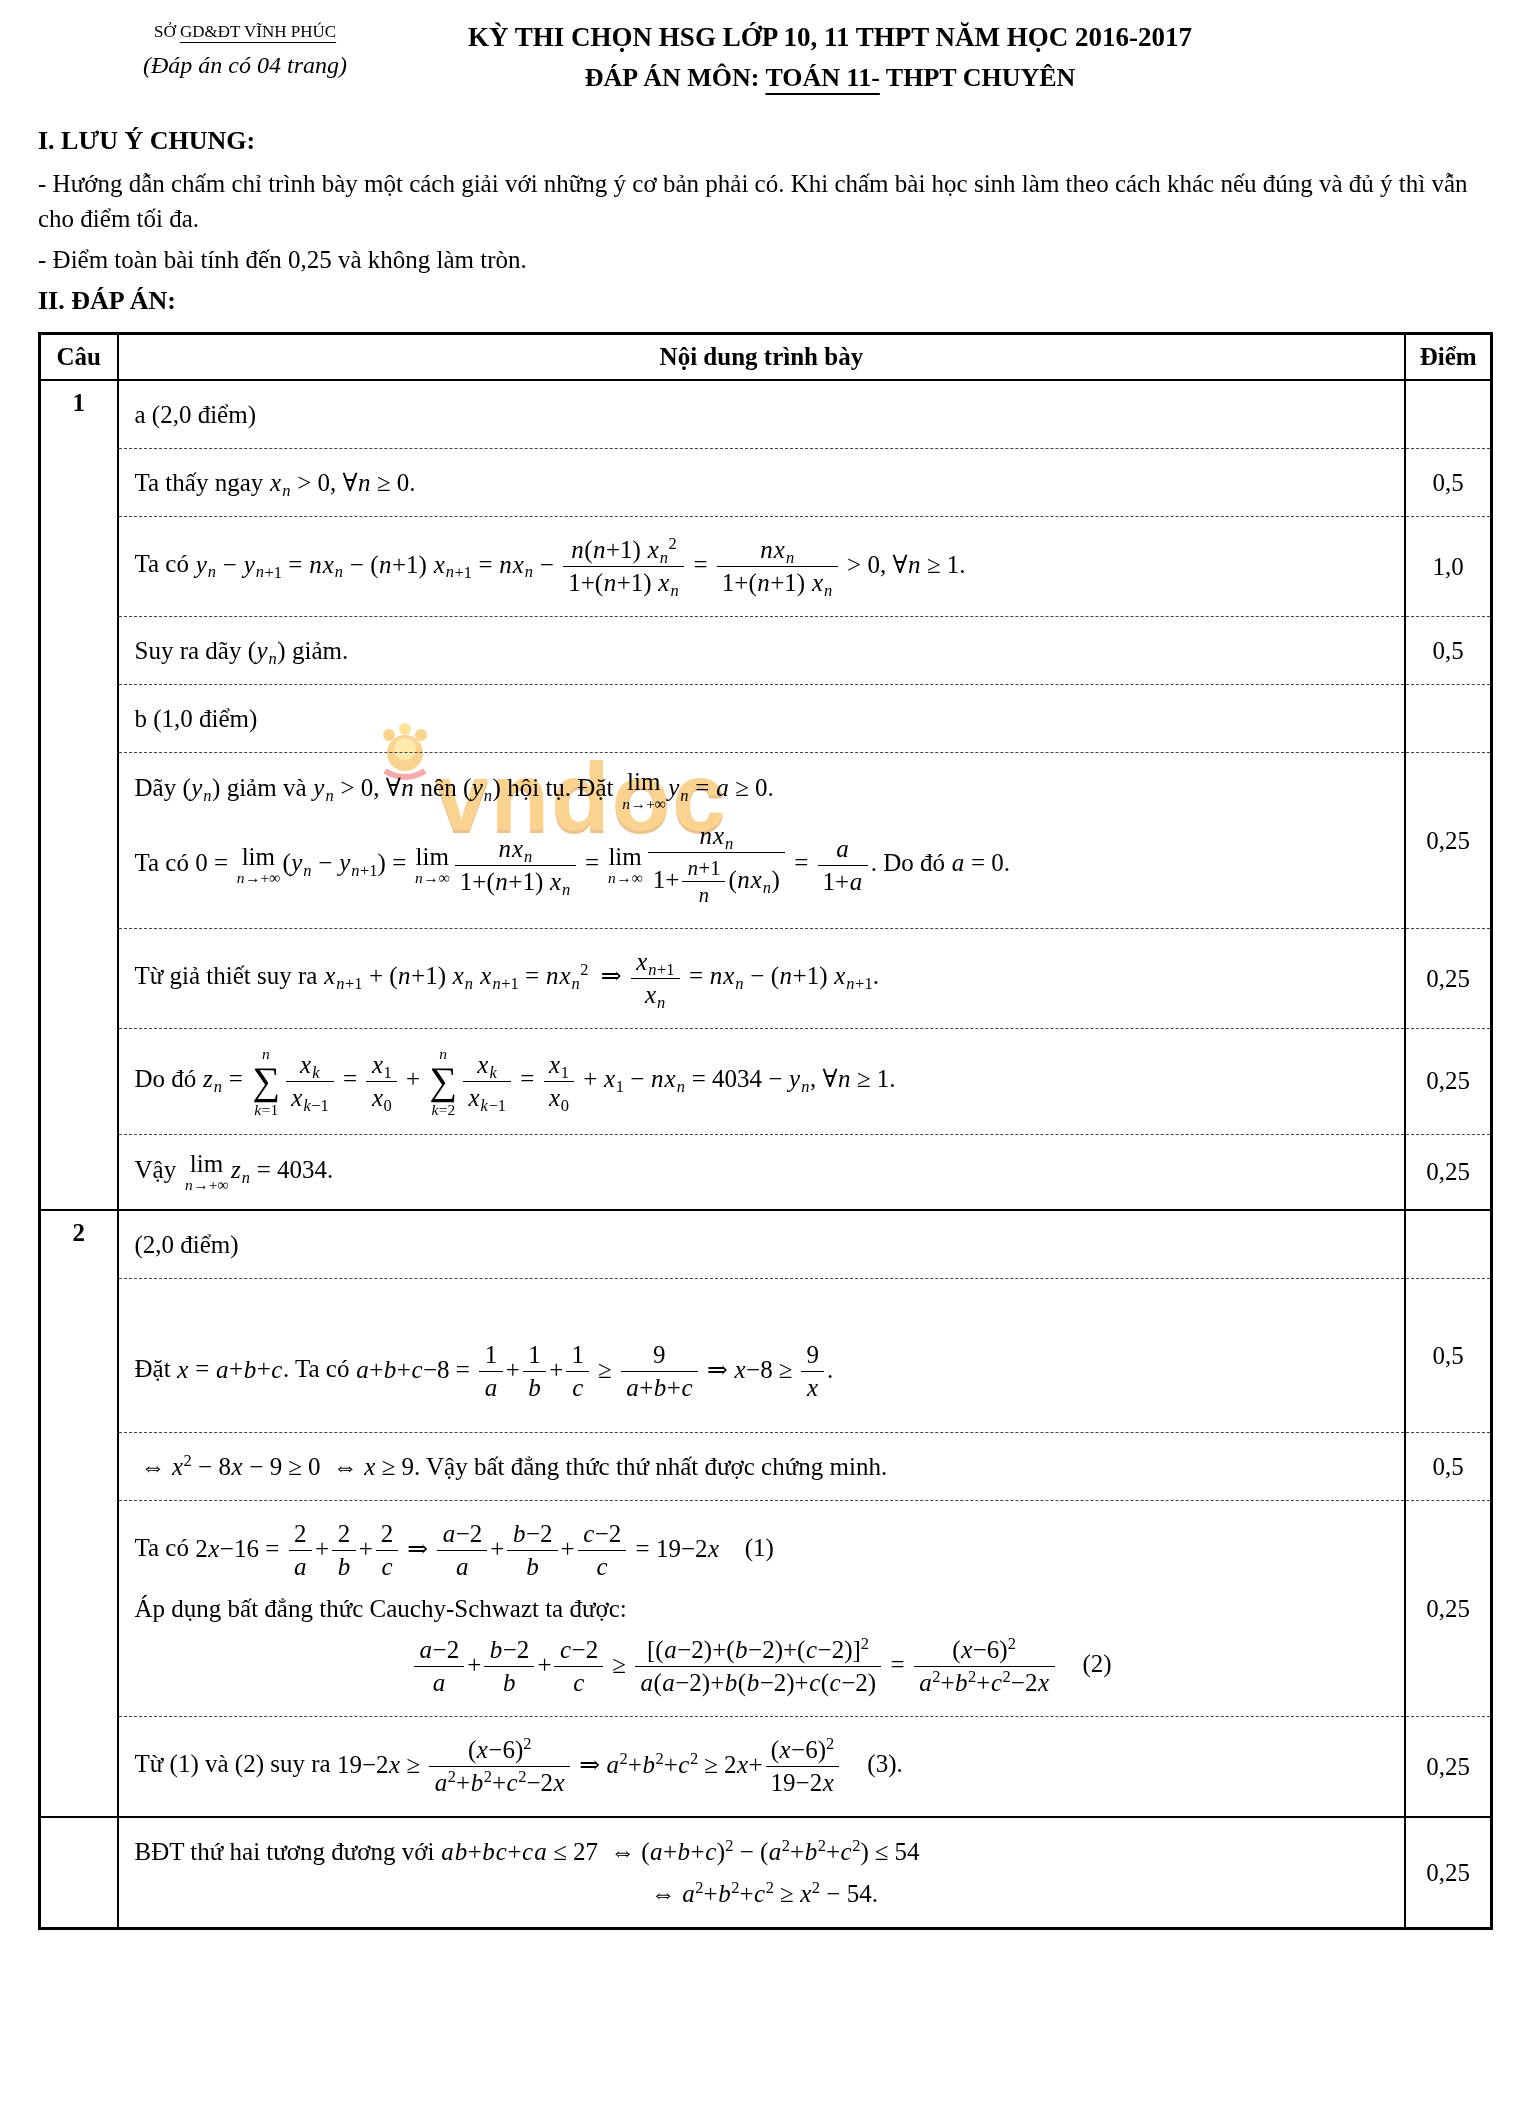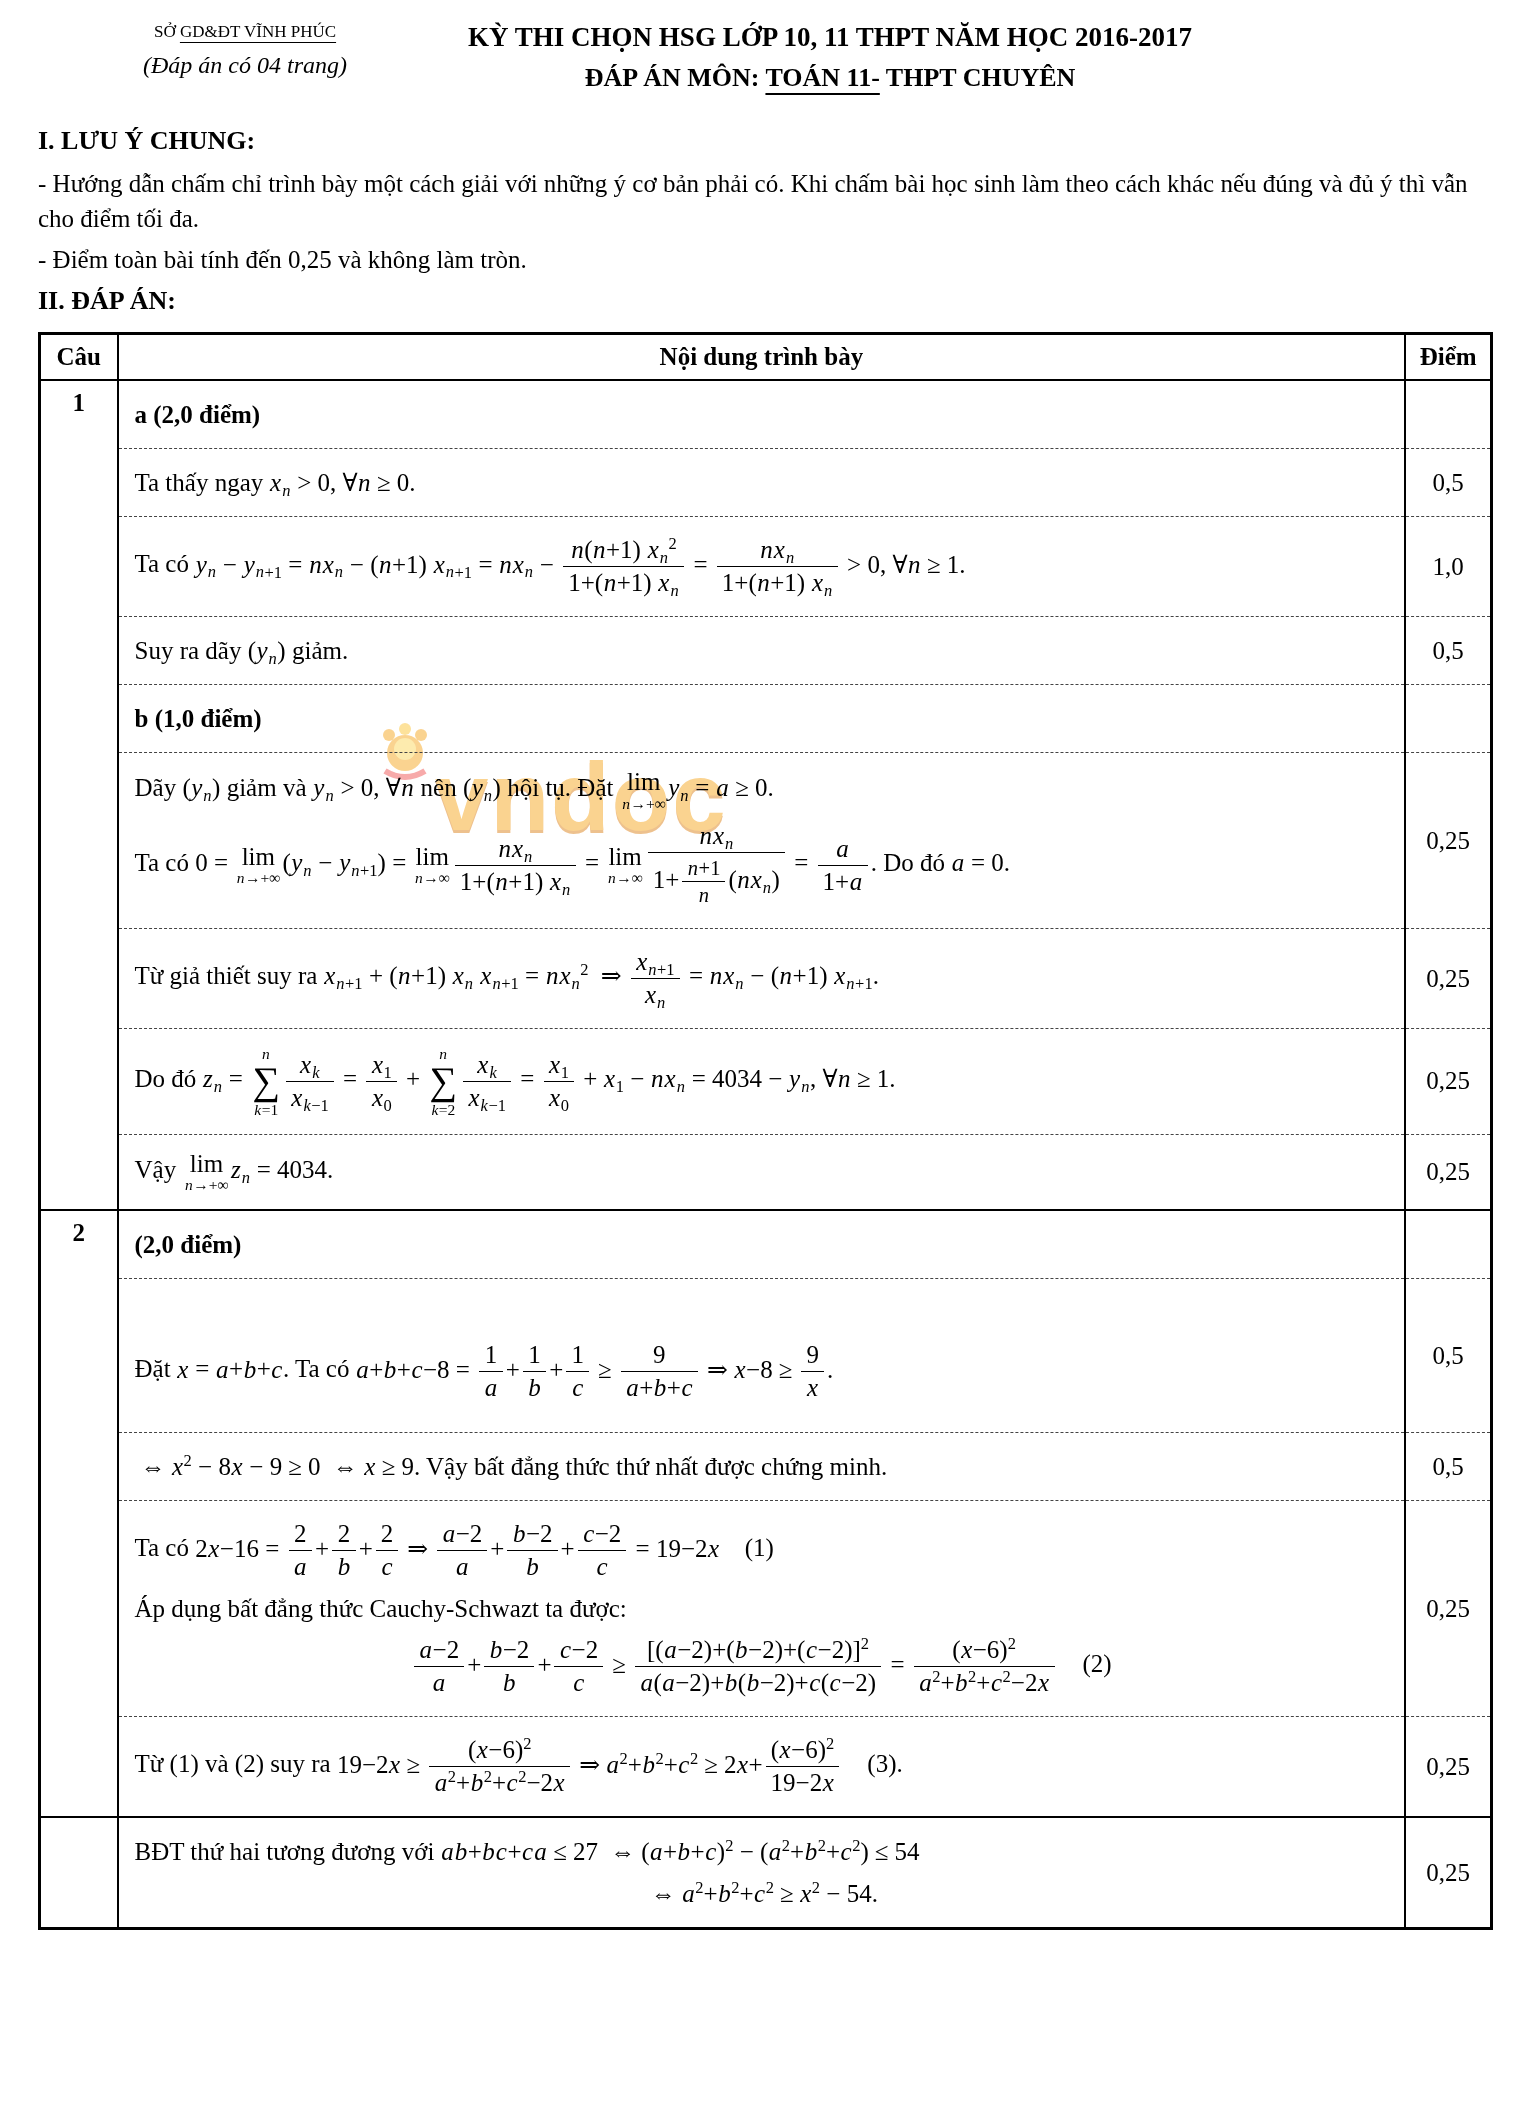--- a/index.html
+++ b/index.html
@@ -33,21 +33,21 @@
   th.cau-col { width: 78px; }
   th.diem-col { width: 84px; }
   td { border-left: 2px solid #000; border-right: 2px solid #000; vertical-align: middle; }
   tr.top-solid td { border-top: 2px solid #000; }
   tr.top-dashed td { border-top: 1px dashed #444; }
   .cau-cell { font-size: 25px; font-weight: bold; text-align: center; vertical-align: top; padding-top: 8px; }
   .content-cell { padding: 9px 16px; font-size: 25px; line-height: 1.4; }
   .content-line { margin: 7px 0; }
   .align-center { text-align: center; }
   .diem-cell { text-align: center; font-size: 25px; padding: 4px 20px; }
-  tr.bold-row .content-cell { font-weight: bold; }
+  tr.bold-row .content-cell { font-weight: normal; }
   tr.tall-row .content-cell { padding-top: 52px; padding-bottom: 20px; }
 
   
   .math { font-family: "Liberation Serif", "DejaVu Serif", serif; }
   .math i { font-style: italic; padding: 0 0.5px; }
   .math sub { font-size: 66%; vertical-align: -0.3em; line-height: 0; }
   .math sup { font-size: 66%; vertical-align: 0.55em; line-height: 0; }
   .frac { display: inline-block; vertical-align: middle; text-align: center; margin: 2px 3px; line-height: 1.2; }
   .frac .num { display: block; padding: 0 5px 1px 5px; border-bottom: 1.5px solid #000; }
   .frac .den { display: block; padding: 1px 5px 0 5px; }

